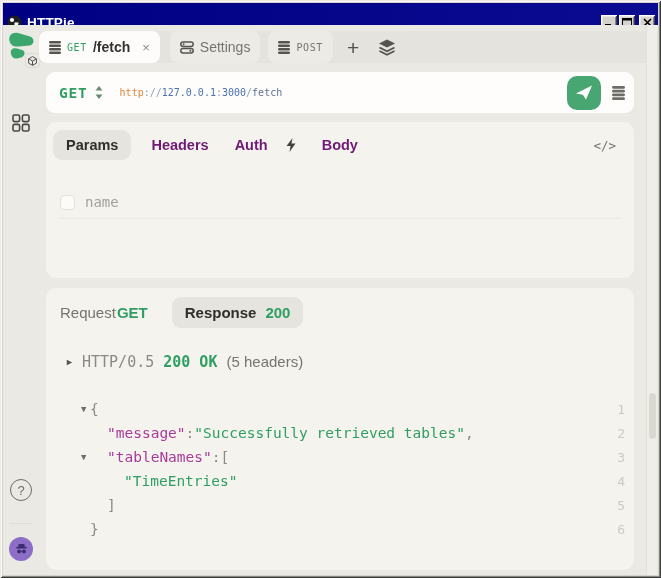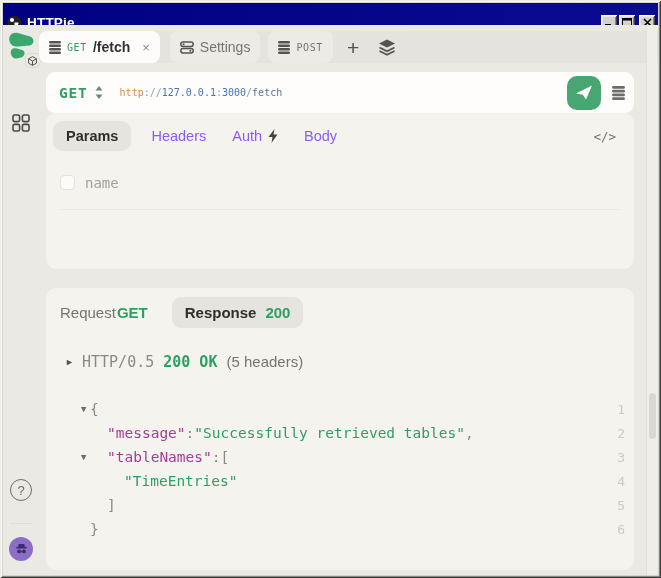--- a/index.html
+++ b/index.html
@@ -71,32 +71,32 @@
   .url-text{ margin-left:17px; font-family:"DejaVu Sans Mono",monospace; font-size:10px; }
   .tok-scheme{ color:#d9883c; } .tok-sep{ color:#8da2b8; }
   .tok-host{ color:#4a72b4; } .tok-port{ color:#4a72b4; } .tok-path{ color:#5e7499; }
   .send-btn{ margin-left:auto; width:34px; height:34px; border-radius:10px; background:#47a671;
     display:flex; align-items:center; justify-content:center; }
   .urlbar-db{ margin-left:11px; display:flex; }
 
   
   .panel{ position:absolute; left:7px; width:588px; background:#f5f3ee; border-radius:10px;
     padding:8px 14px; }
-  .params-panel{ top:88px; height:156px; }
+  .params-panel{ top:97px; height:156px; }
   .response-panel{ top:263px; height:282px; }
 
   .panel-tabs{ display:flex; align-items:center; height:30px; }
-  .ptab{ font-size:14.5px; color:#8b5cf6; margin-right:26px; }
+  .ptab{ font-size:14.5px; color:#701a75; margin-right:26px;font-weight:bold; }
   .ptab.active{ background:#e6e4df; border-radius:9px; padding:7px 13px; color:#2f2e2a;
     font-weight:600; margin-left:-7px; margin-right:20px; }
-  .auth-tab{ display:flex; align-items:center; gap:6px; }
+  .auth-tab{ display:flex; align-items:center; gap:18px; }
   .code-toggle{ margin-left:auto; margin-right:4px; font-family:"DejaVu Sans Mono",monospace;
     font-size:12.5px; color:#76746f; }
 
-  .param-row{ position:relative; display:flex; align-items:flex-start; margin-top:24px; height:26px; }
+  .param-row{ position:relative; display:flex; align-items:flex-end; margin-top:24px; height:26px; }
   .checkbox{ width:15px; height:15px; border:1.5px solid #e3e1db; border-radius:4px; background:#fcfbf8; }
   .param-input{ border:none; outline:none; background:transparent;
     font-family:"DejaVu Sans Mono",monospace; font-size:14px; color:#55534e; width:150px; }
   .param-input::placeholder{ color:#a3a19b; }
   .param-name{ margin-left:10px; }
   .param-value{ position:absolute; left:240px; }
   .row-divider{ height:1px; background:#eceae4; margin-top:8px; }
 
   .resp-tabs{ display:flex; align-items:center; height:32px; }
   .req-tab{ display:flex; align-items:center; gap:1px; padding:0 12px 0 0; font-size:15px; color:#76746f; }

